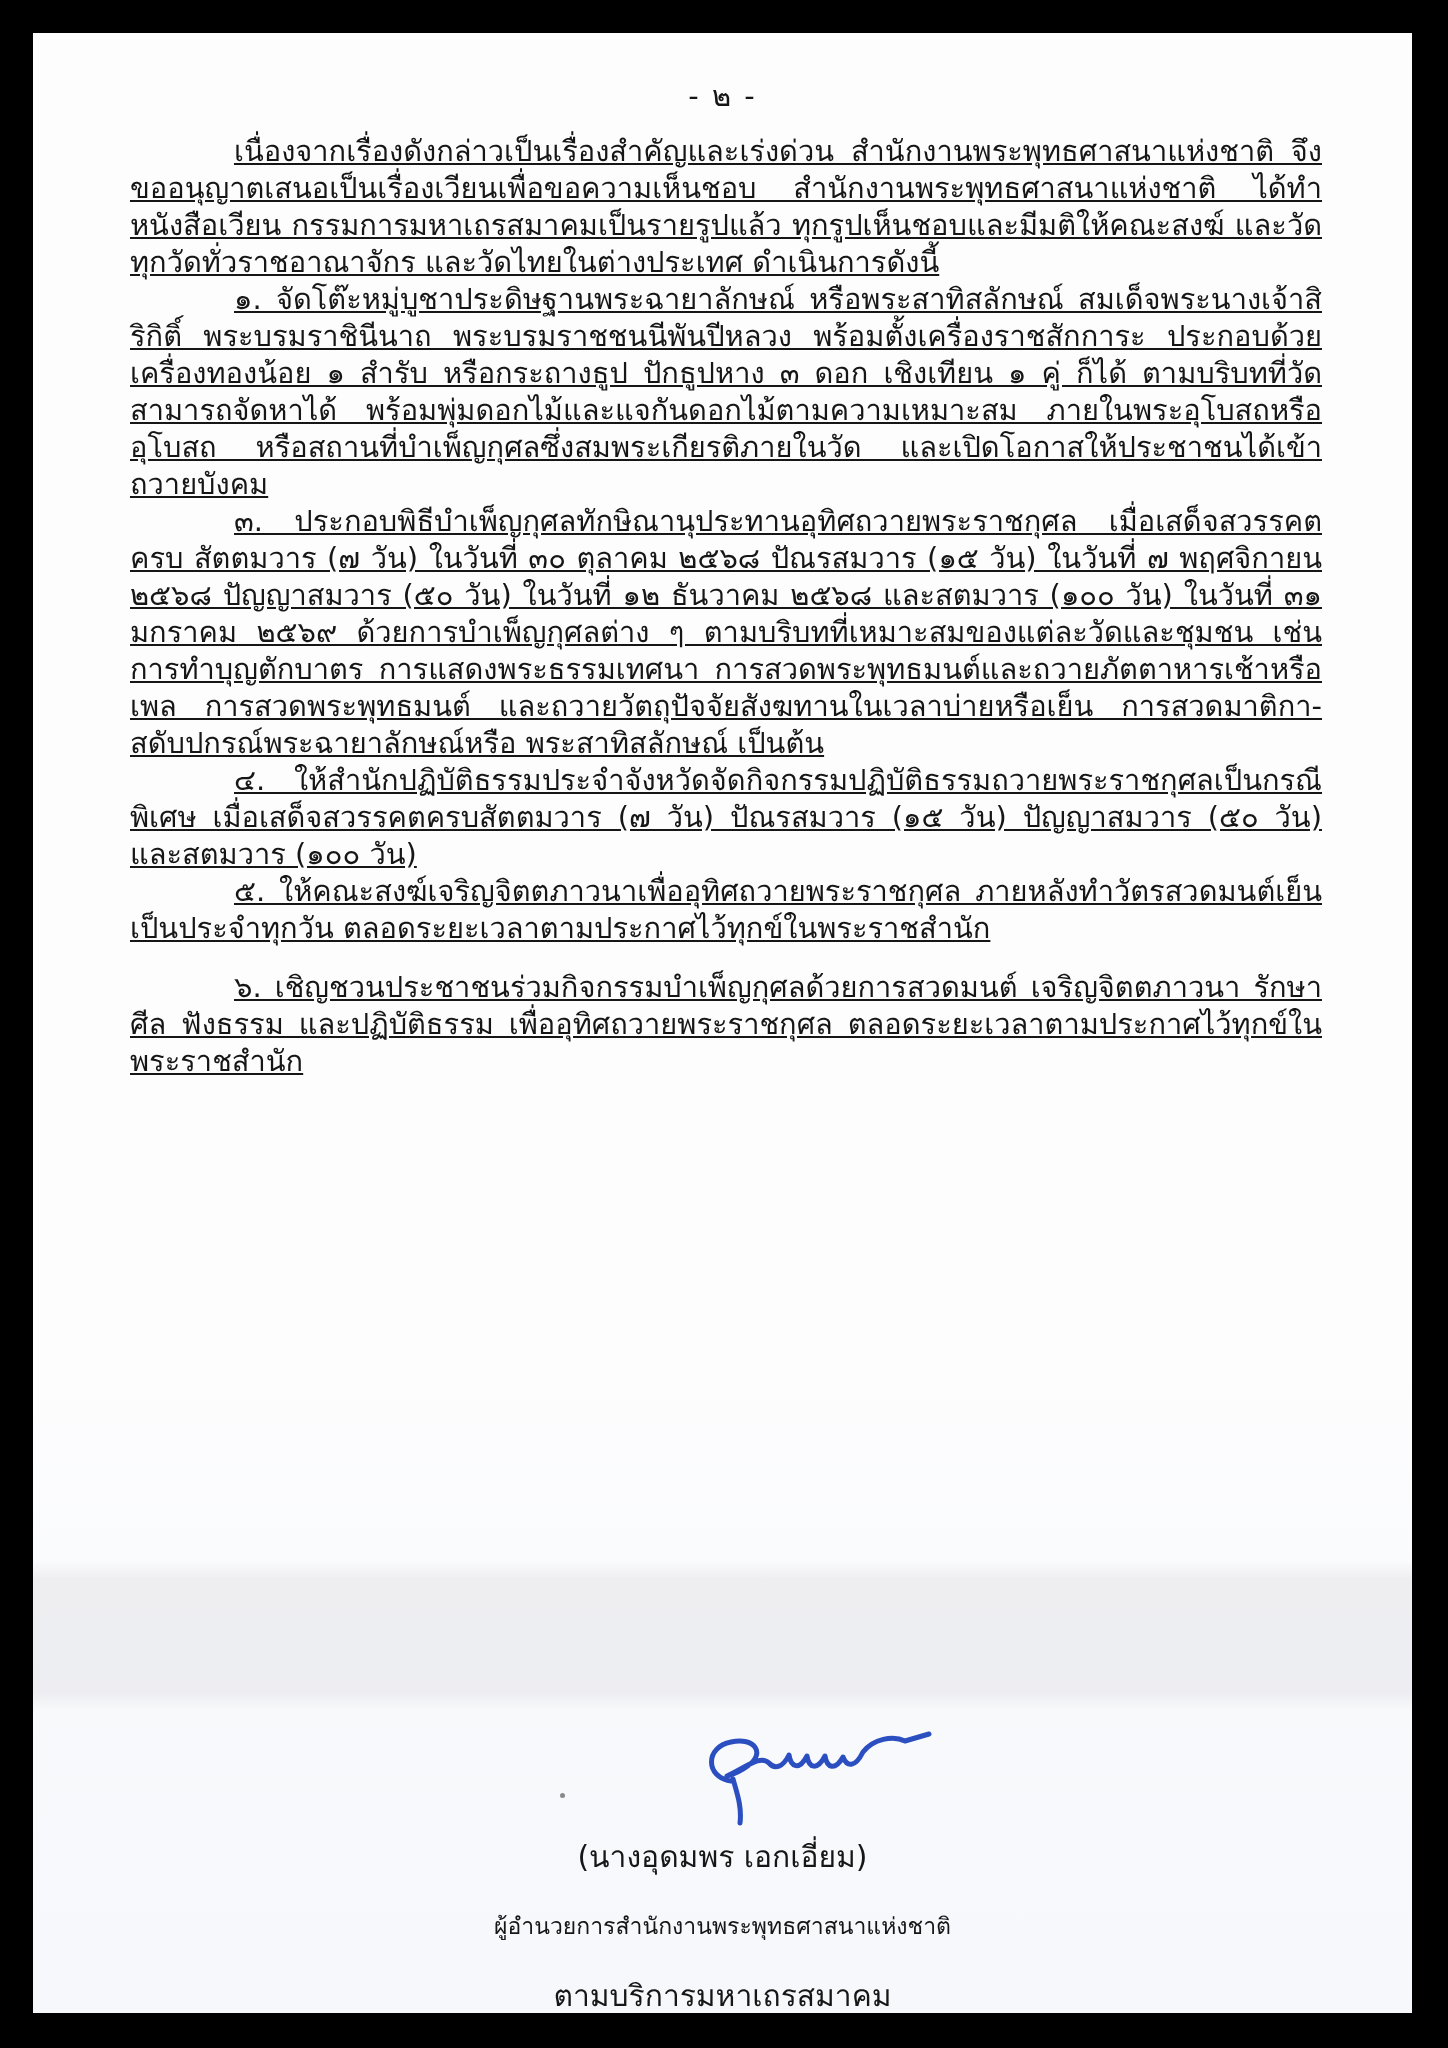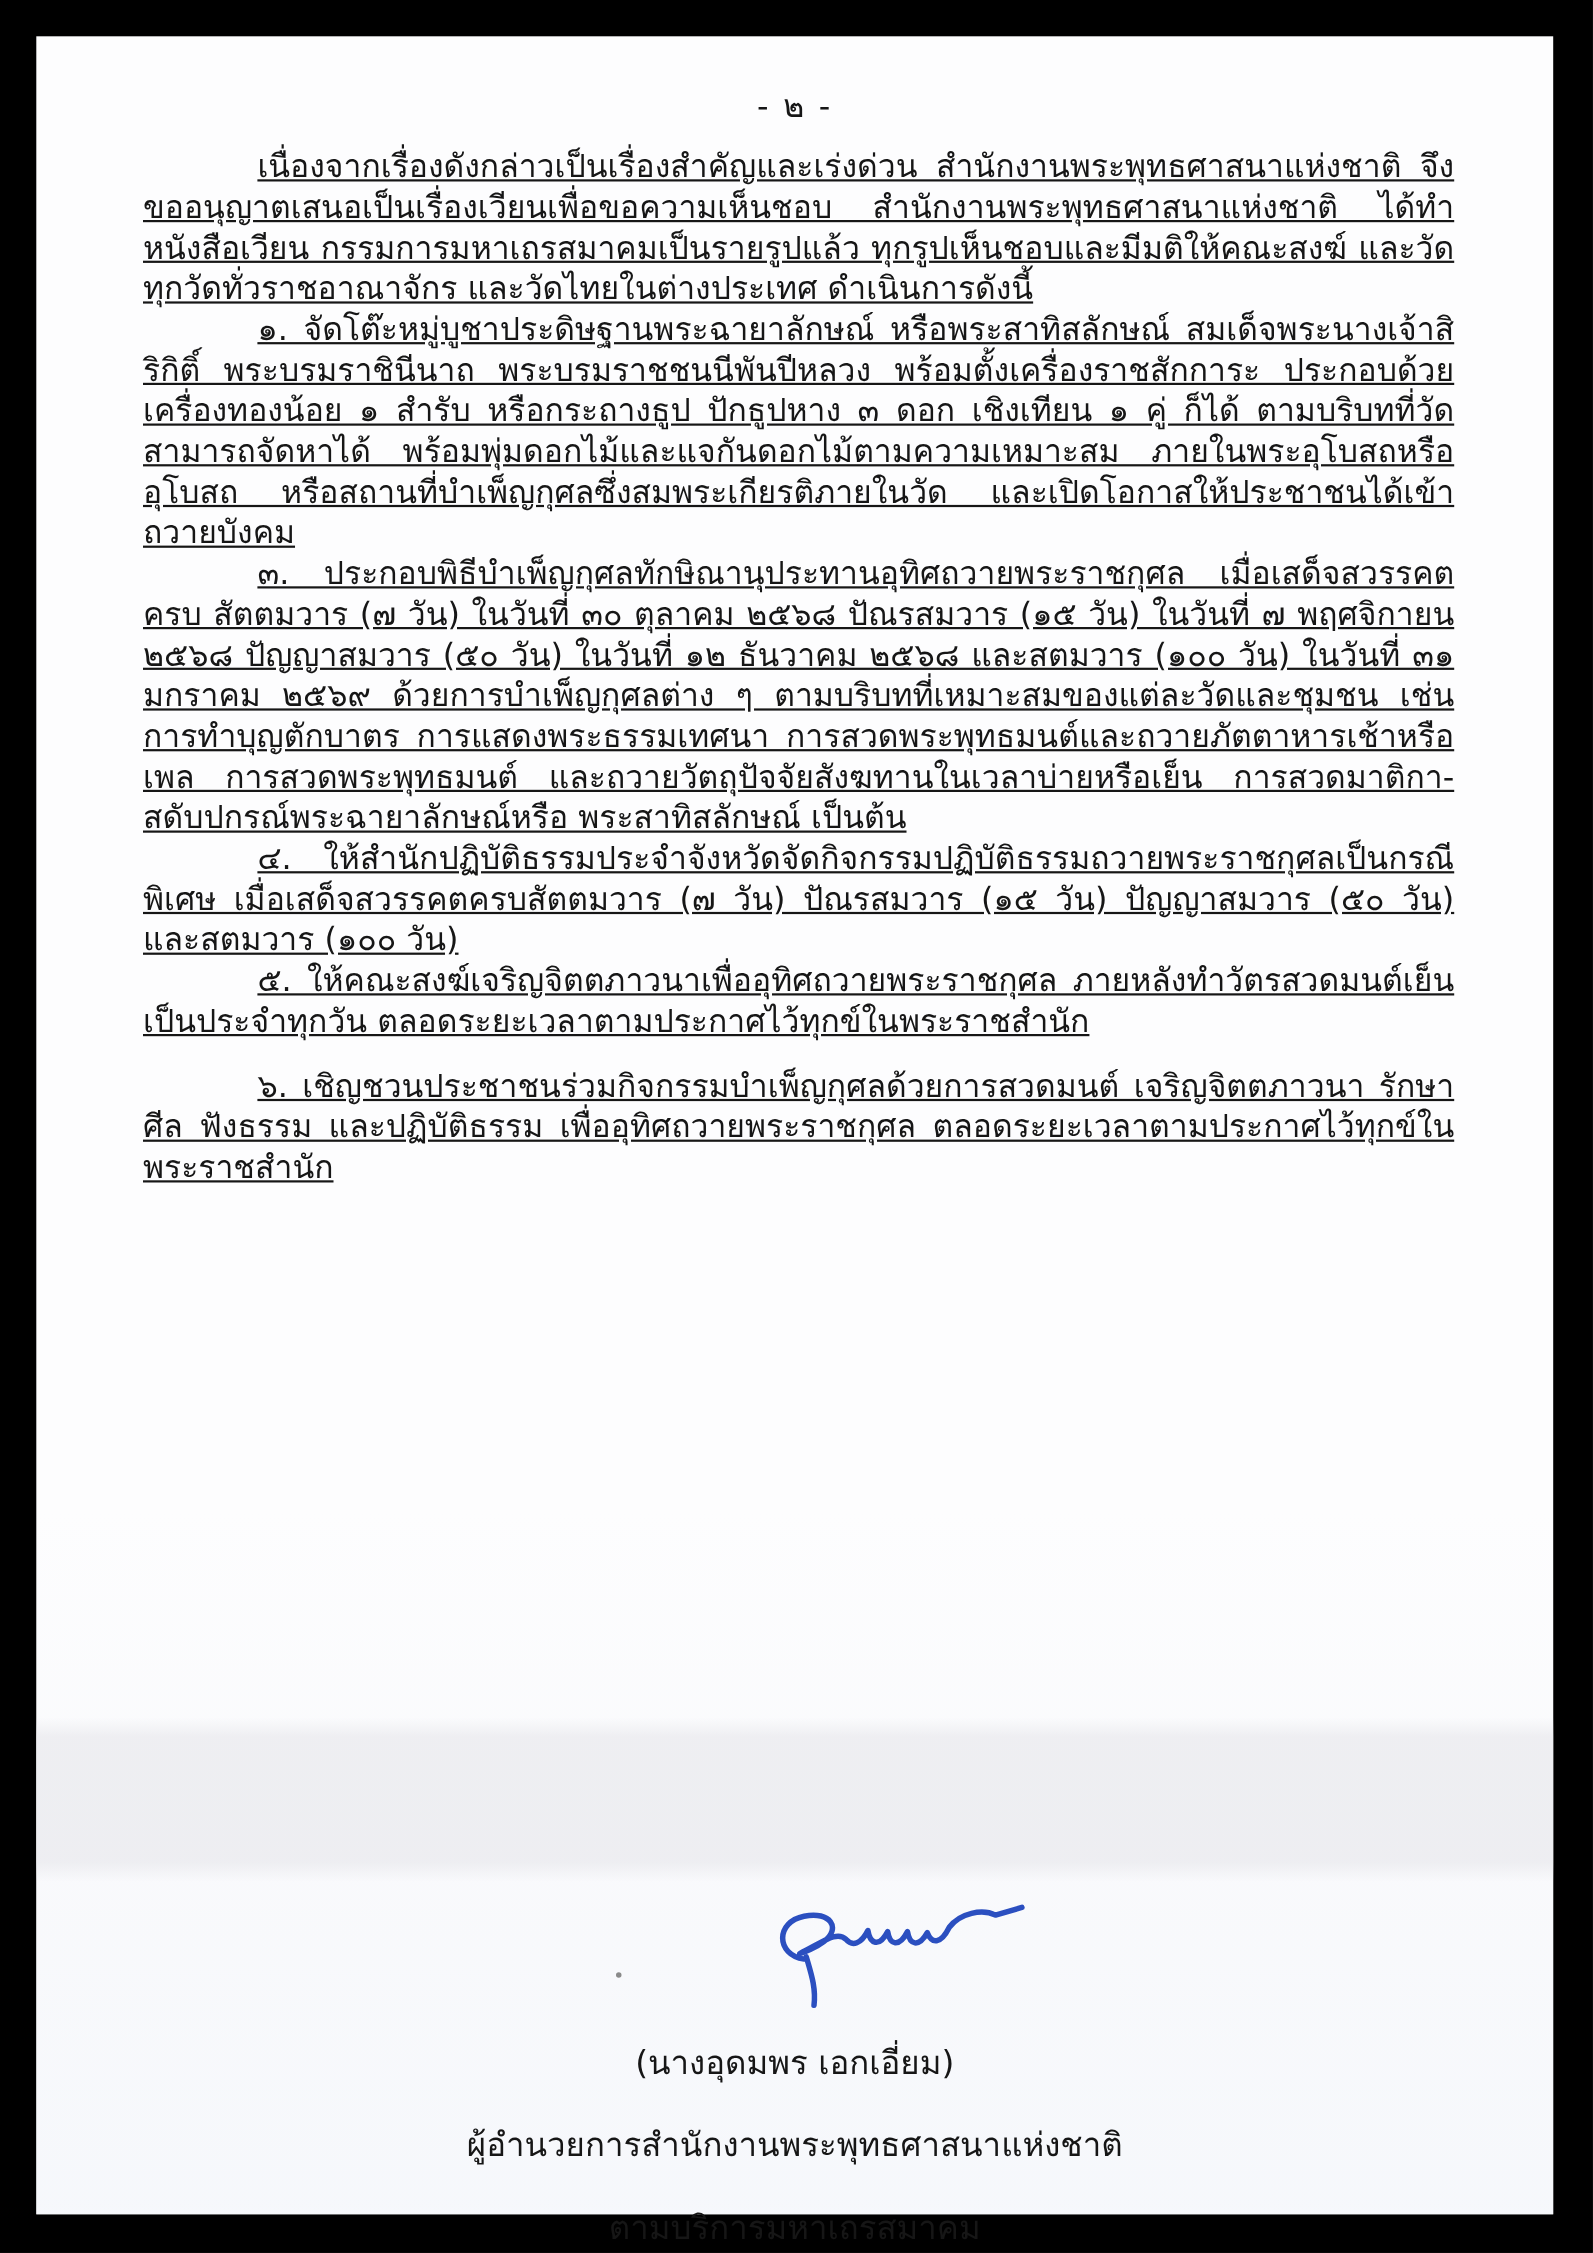--- a/index.html
+++ b/index.html
@@ -57,26 +57,26 @@
     position:absolute;
     left:0;right:0;top:1698px;
     text-align:center;
   }
   .sig-ink{
     display:block;
     margin:0 auto;
     margin-left:664px; 
   }
   .sig-name{
-    margin-top:20px;
+    margin-top:2px;
     font-size:30px;
   }
   .sig-title1{
     margin-top:28px;
-    font-size:30px;
+    font-size:23px;
   }
   .sig-title2{
     margin-top:28px;
     font-size:30px;
   }
   .artifact-dot{
     position:absolute;
     left:527px;top:62px;
     width:5px;height:5px;border-radius:50%;
     background:#8a8a8a;

